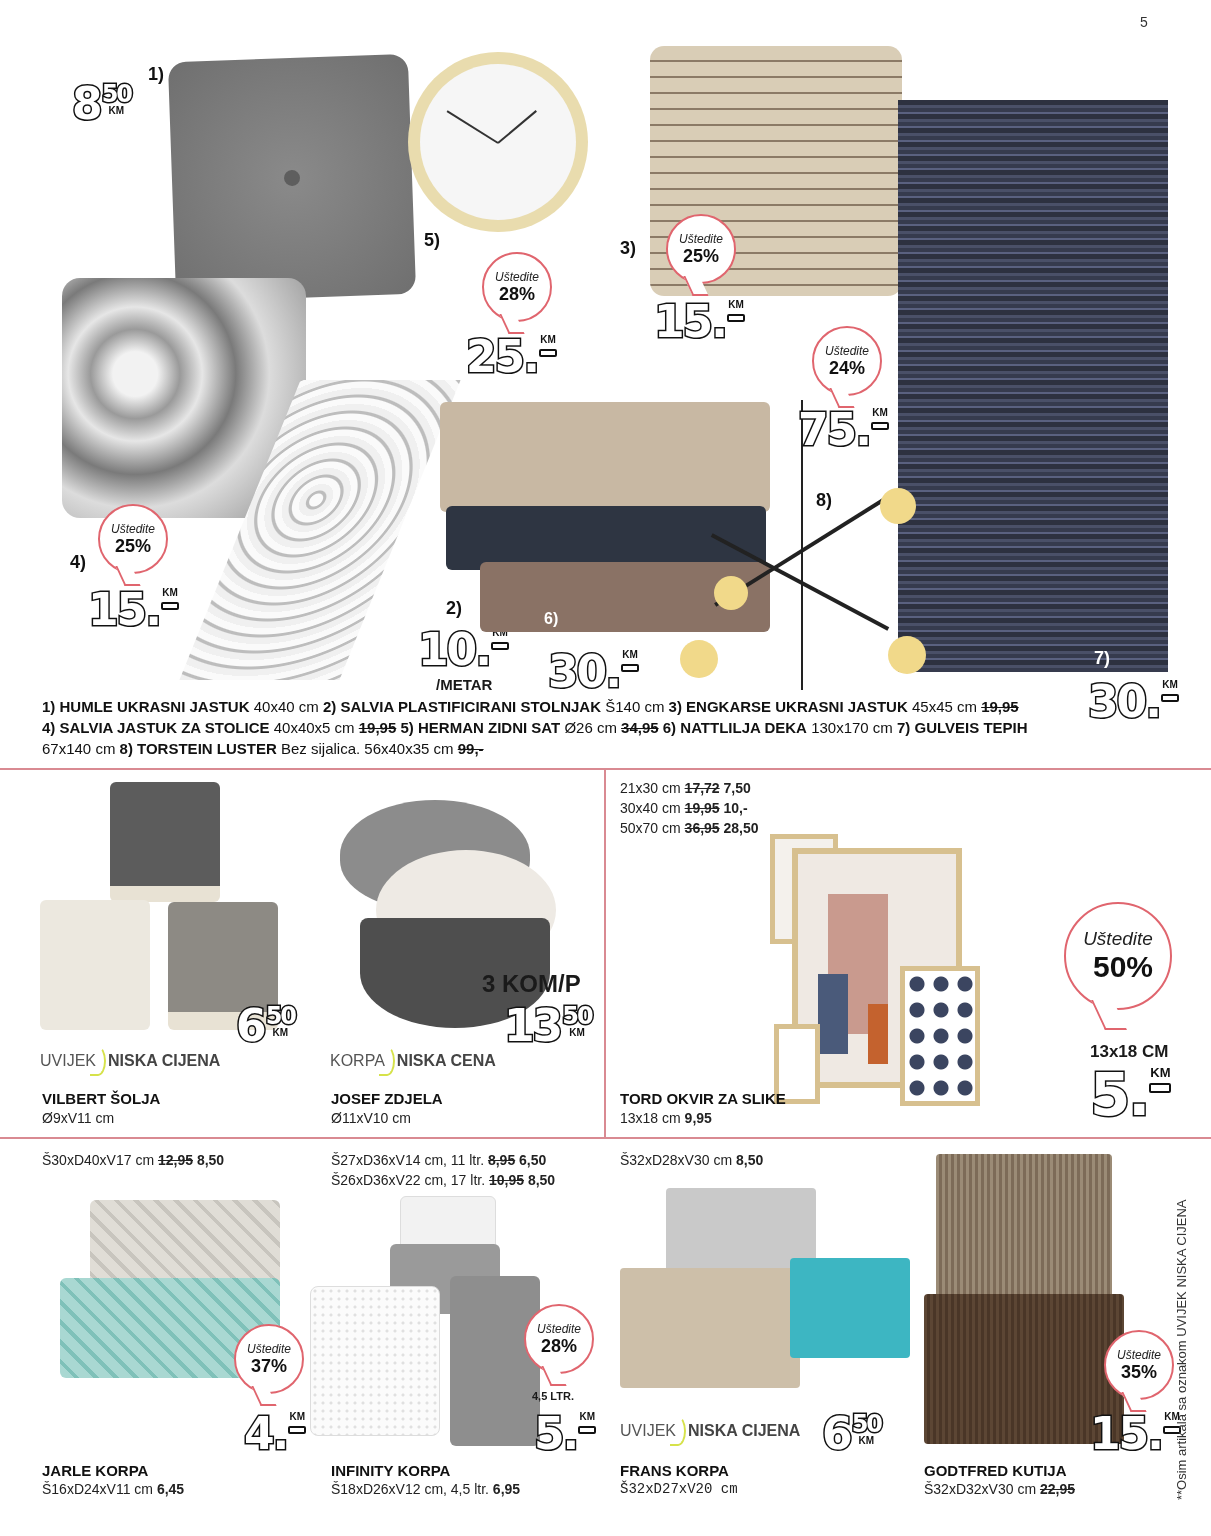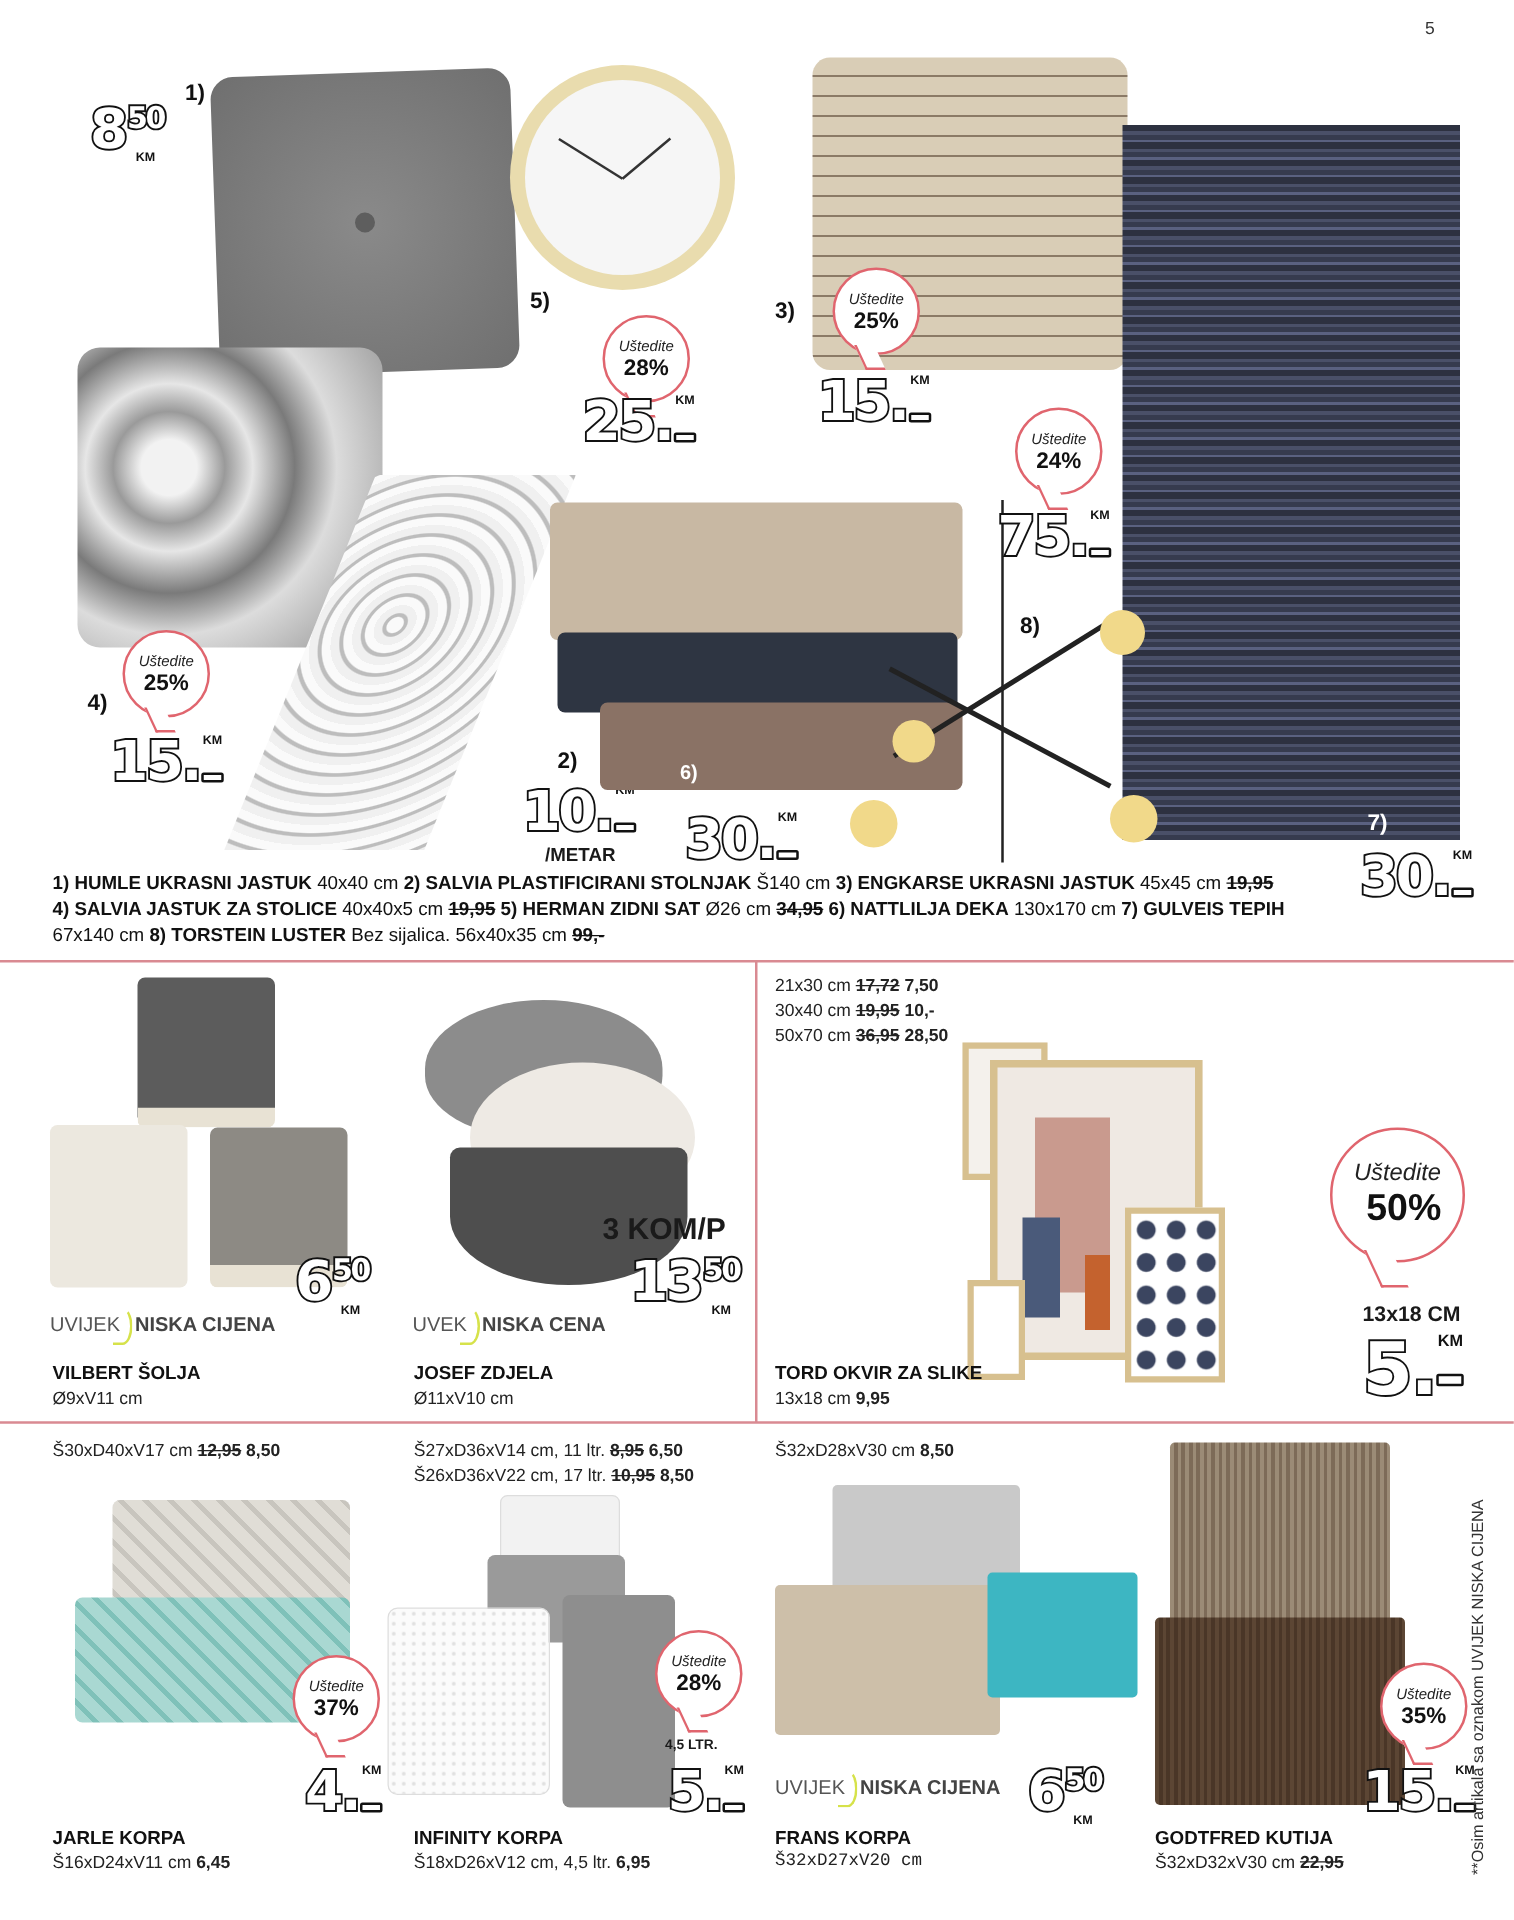--- a/index.html
+++ b/index.html
@@ -6,21 +6,21 @@
   body { width: 1211px; height: 1536px; background: #fff; position: relative; overflow: hidden;
          font-family: "Liberation Sans", "DejaVu Sans", sans-serif; color: #1a1a1a; }
   .abs { position: absolute; }
   .page-num { font-size: 14px; color: #333; }
   .num-label { font-size: 18px; font-weight: bold; color: #111; }
 
   
   .price { position: absolute; display: flex; align-items: flex-start; font-family: "DejaVu Sans", sans-serif; font-weight: bold;
            color: #fff; -webkit-text-stroke: 3px #111; paint-order: stroke fill; line-height: 1; letter-spacing: -2px; }
   .price .main { font-size: 44px; }
-  .price .sup { display: flex; flex-direction: column; align-items: center; margin-left: 1px; gap: 16px; }
+  .price .sup { display: flex; flex-direction: column; align-items: center; margin-left: 1px; }
   .price .cents { font-size: 24px; line-height: 1; }
   .price .dash { width: 18px; height: 8px; border: 2.5px solid #111; background: #fff; border-radius: 2px; margin-top: 4px; }
   .price .km { font-size: 10px; -webkit-text-stroke: 0; color: #111; letter-spacing: 0; font-family: Liberation Sans, sans-serif; }
   .price.big .main { font-size: 58px; }
   .price.big .dash { width: 22px; height: 10px; }
   .price.big .km { font-size: 13px; }
 
   
   .bubble { position: absolute; width: 70px; height: 70px; border: 2.5px solid #e0656e; border-radius: 50%; background: #fff;
             display: flex; flex-direction: column; align-items: center; justify-content: center; }
@@ -76,21 +76,21 @@
   <div style="width:100%;height:100%;border-radius:50%;background:#f6f6f6;position:relative;">
     <div style="position:absolute;left:50%;top:50%;width:60px;height:2px;background:#333;transform-origin:0 50%;transform:rotate(-148deg);"></div>
     <div style="position:absolute;left:50%;top:50%;width:50px;height:2px;background:#333;transform-origin:0 50%;transform:rotate(-40deg);"></div>
   </div>
 </div>
 <div class="abs num-label" style="left:424px;top:230px;">5)</div>
 <div class="bubble" style="left:482px;top:252px;">
   <span class="lbl">Uštedite</span>
   <span class="pct">28%</span>
 </div>
-<div class="price" style="left:466px;top:316px;">
+<div class="price" style="left:466px;top:335px;">
   <span class="main">25.</span>
   <span class="sup">
       <span class="km">KM</span>
       <span class="dash"></span>
     </span>
 </div>
 
 <div class="img" style="left:650px;top:46px;width:252px;height:250px;background:repeating-linear-gradient(180deg,#d9cdb6 0 14px,#8b7a66 14px 16px);border-radius:14px;"></div>
 <div class="abs num-label" style="left:620px;top:238px;">3)</div>
 <div class="bubble" style="left:666px;top:214px;">
@@ -219,21 +219,21 @@
 </div>
 <div class="abs bold" style="left:482px;top:970px;font-size:24px;">3 KOM/P</div>
 <div class="price" style="left:504px;top:1004px;">
   <span class="main">13</span>
   <span class="sup">
       <span class="cents">50</span>
       <span class="km">KM</span>
     </span>
 </div>
 <div class="brand-tag" style="left:330px;top:1046px;">
-  <span class="a">UVEK</span>
+  <span class="a">KORPA</span>
     <span class="arc"></span>
     <span class="b">NISKA CENA</span>
 </div>
 <div class="abs prod-title" style="left:331px;top:1090px;">JOSEF ZDJELA</div>
 <div class="abs prod-sub" style="left:331px;top:1110px;">Ø11xV10 cm</div>
 
 <div class="abs size-line" style="left:620px;top:778px;">
   <div><span>21x30 cm</span> <span class="strike">17,72</span> <span class="bold">7,50</span></div>
   <div><span>30x40 cm</span> <span class="strike">19,95</span> <span class="bold">10,-</span></div>
   <div><span>50x70 cm</span> <span class="strike">36,95</span> <span class="bold">28,50</span></div>

